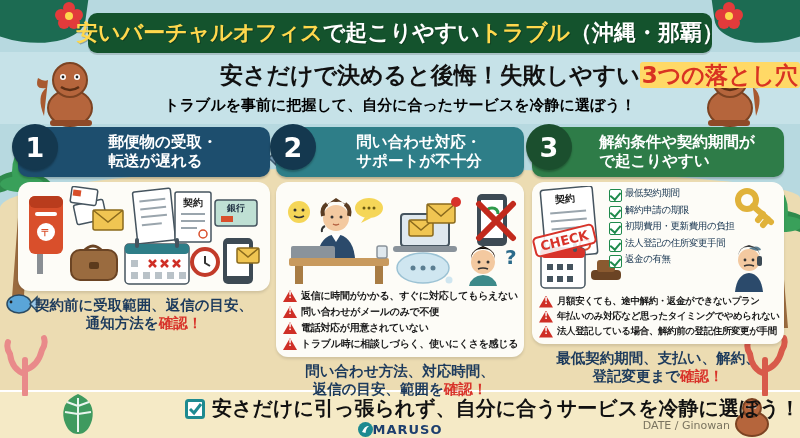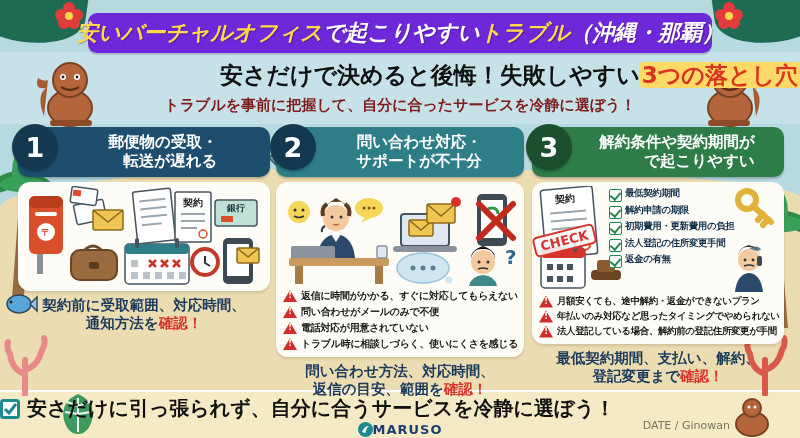--- a/index.html
+++ b/index.html
@@ -8,37 +8,37 @@
   
   .sky-band{position:absolute;left:0;top:52px;width:800px;height:72px;background:#c6e2e8;}
   .sand{position:absolute;left:0;top:168px;width:800px;height:224px;background:#ecdcb2;
     border-radius:45% 55% 0 0/40px 30px;}
   .footer-band{position:absolute;left:0;bottom:0;width:800px;height:46px;background:#f5eac6;
     border-top:2px solid #fff;}
   .corner-leaf{position:absolute;width:120px;height:60px;background:#1c6b52;border-radius:0 0 70% 70%;}
   .corner-leaf.l{left:-34px;top:-18px;transform:rotate(8deg);}
   .corner-leaf.r{right:-34px;top:-18px;transform:rotate(-8deg);}
   
-  .title-banner{position:absolute;left:88px;top:13px;width:624px;height:40px;background:#6d28d9;
+  .title-banner{position:absolute;left:88px;top:13px;width:624px;height:40px;background:#14532d;
     border-radius:9px;display:flex;align-items:center;justify-content:center;white-space:nowrap;
-    box-shadow:0 2px 0 rgba(0,0,0,.15);font-style:italic;}
+    box-shadow:0 2px 0 rgba(0,0,0,.15);}
   .title-banner span{font-weight:bold;font-size:22px;text-shadow:1px 1px 0 rgba(0,0,0,.25);}
   .t-y{color:#ffd84d;} .t-w{color:#ffffff;} .t-p{color:#ffffff;font-size:19px;}
   .sub1{position:absolute;left:0;top:60px;width:800px;text-align:right;font-weight:bold;
     font-size:23px;color:#111;white-space:nowrap;}
   .sub1 .hl{color:#d93322;background:#ffd966;padding:0 2px;border-radius:3px;}
   .sub2{position:absolute;left:0;top:96px;width:800px;text-align:center;font-weight:bold;
-    font-size:15px;color:#7f1d1d;}
+    font-size:15px;color:#000000;}
   
   .col{position:absolute;top:127px;width:252px;}
   .col1{left:18px;} .col2{left:276px;width:248px;} .col3{left:532px;}
   .col-header{position:relative;height:50px;border-radius:10px;display:flex;align-items:center;
     justify-content:center;padding-left:38px;box-shadow:0 2px 2px rgba(0,0,0,.2);}
   .c1{background:#1d4e6e;} .c2{background:#2e7e88;} .c3{background:#2e7c48;}
-  .col-header .t{color:#fff;font-weight:bold;font-size:15.5px;line-height:1.2;text-align:right;
+  .col-header .t{color:#fff;font-weight:bold;font-size:15.5px;line-height:1.2;text-align:left;
     white-space:pre-line;}
   .num{position:absolute;left:-6px;top:-3px;width:46px;height:46px;border-radius:50%;
     display:flex;align-items:center;justify-content:center;color:#fff;font-weight:bold;font-size:27px;
     box-shadow:0 2px 2px rgba(0,0,0,.25);}
   .n12{background:#14384f;} .n3{background:#1b4f2e;}
   .panel{margin-top:5px;background:#fdfcf7;border-radius:12px;padding:4px 5px 5px 5px;
     box-shadow:0 2px 3px rgba(0,0,0,.12);}
   .illu{position:relative;height:100px;}
   .col3 .illu{height:106px;}
   .bullets{margin-top:2px;}
@@ -52,26 +52,26 @@
   .footer-note{margin-top:5px;text-align:center;font-weight:bold;font-size:14.5px;line-height:1.25;
     color:#1c3a5c;}
   .footer-note .red{color:#d8332a;}
   
   .checklist{position:absolute;left:72px;top:2px;width:128px;}
   .chk-row{display:flex;align-items:flex-start;gap:3px;margin-bottom:2.5px;}
   .chk-box{flex:0 0 11px;width:11px;height:11px;margin-top:1px;border:1.5px solid #1f8a4c;
     border-radius:2px;background:#fff;position:relative;}
   .chk-box::after{content:"";position:absolute;left:2px;top:0px;width:5px;height:8px;
     border-right:2px solid #1f8a4c;border-bottom:2px solid #1f8a4c;transform:rotate(40deg);}
-  .chk-row .ct{font-weight:bold;font-size:9.5px;letter-spacing:-0.4px;color:#13314d;line-height:1.05;}
+  .chk-row .ct{font-weight:normal;font-size:9.5px;letter-spacing:-0.4px;color:#13314d;line-height:1.05;}
   .stamp{position:absolute;left:-4px;top:44px;transform:rotate(-14deg);border:2.5px solid #d8332a;
     border-radius:5px;color:#d8332a;font-weight:bold;font-size:13px;padding:1px 5px;background:rgba(255,255,255,.85);}
   
   .bottom-msg{position:absolute;left:0;bottom:16px;width:800px;display:flex;align-items:center;
-    justify-content:flex-start;gap:7px;font-weight:bold;font-size:20px;color:#111;white-space:nowrap;}
+    justify-content:flex-end;gap:7px;font-weight:bold;font-size:20px;color:#111;white-space:nowrap;}
   .brand{position:absolute;left:0;bottom:1px;width:800px;display:flex;align-items:center;
     justify-content:center;gap:0;font-weight:bold;font-size:13px;color:#1d3f6e;letter-spacing:1px;}
   .credit{position:absolute;right:70px;bottom:6px;font-size:11px;color:#7a7460;}
   
   .deco{position:absolute;}
   svg text{font-family:"DejaVu Sans","Liberation Sans",sans-serif;}
 </style>
 </head>
 <body>
 
@@ -256,21 +256,21 @@
           <g>
             <rect x="200" y="52" width="30" height="46" rx="5" fill="#3d4a54"></rect>
             <rect x="204" y="58" width="22" height="32" fill="#fff"></rect>
             <rect x="214" y="62" width="22" height="15" rx="2" fill="#f0c552" stroke="#8a6a1d" stroke-width="1.5"></rect>
             <path d="M214 62 L225 71 L236 62" fill="none" stroke="#8a6a1d" stroke-width="1.5"></path>
           </g>
         </svg>
       </div>
     </div>
     <div class="footer-note">
-      <span>契約前に受取範囲、対応時間、</span><br>
+      <span>契約前に受取範囲、返信の目安、</span><br>
       <span>通知方法を</span><span class="red">確認！</span>
     </div>
   </div>
 
   <div class="col col2">
     <div class="col-header c2">
       <div class="num n12">2</div>
       <div class="t">問い合わせ対応・
 サポートが不十分</div>
     </div>

